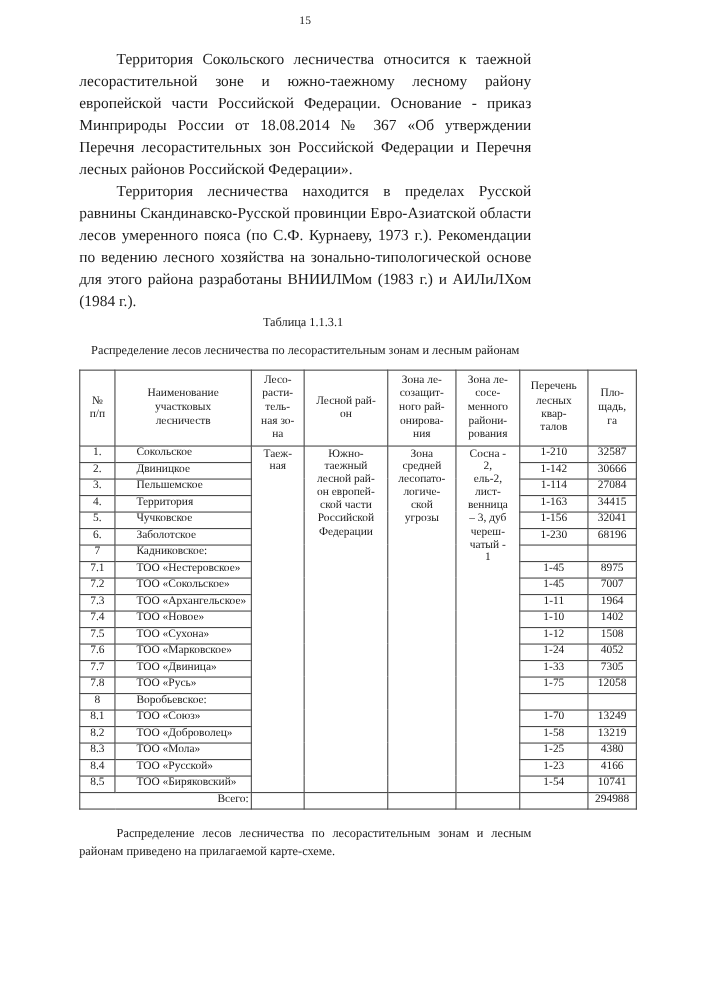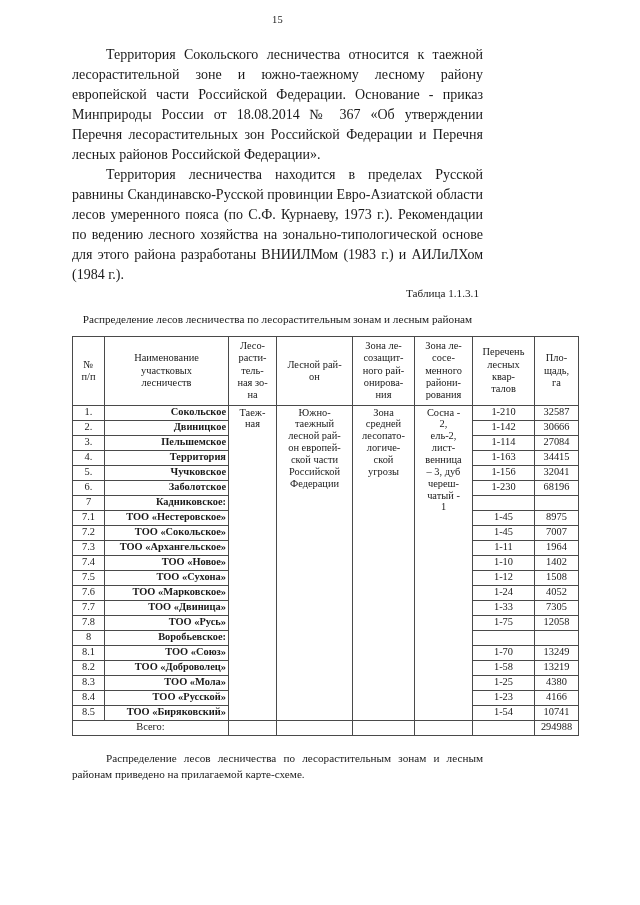--- a/index.html
+++ b/index.html
@@ -43,21 +43,21 @@
     text-justify: inter-word;
     margin: 0;
     text-indent: 34px;
     hyphens: manual;
   }
   .para + .para {
     margin-top: 0px;
   }
   .table-caption-right {
     font-size: 11.2px;
-    text-align: right;
+    text-align: center;
     margin: 2px 0 0 0;
     padding-right: 4px;
   }
   .table-caption-center {
     font-size: 11.2px;
     text-align: center;
     margin: 14px 0 11px 0;
   }
   table.maintable {
     border-collapse: collapse;
@@ -84,29 +84,29 @@
   .c-name { width: 124px; text-align: left; }
   .c-zone { width: 48px; text-align: center; }
   .c-region { width: 76px; text-align: center; }
   .c-prot { width: 62px; text-align: center; }
   .c-seed { width: 58px; text-align: center; }
   .c-quart { width: 62px; text-align: center; }
   .c-area { width: 44px; text-align: center; }
 
   tbody td { height: 14px; }
   tbody td.c-num { text-align: center; vertical-align: top; }
-  tbody td.c-name { text-align: right; padding-left: 3px; vertical-align: top; font-weight: bold; }
+  tbody td.c-name { text-align: left; padding-left: 19px; vertical-align: top; }
   tbody td.c-quart, tbody td.c-area { text-align: center; vertical-align: top; }
   td.span-cell {
     vertical-align: top;
     padding-top: 1px !important;
     line-height: 1.14 !important;
   }
   .total-label {
-    text-align: center;
+    text-align: right;
     font-weight: bold;
   }
   .total-value {
     text-align: center;
     font-weight: bold;
     margin-top: 22px;
   }
   .bottom-para {
     font-size: 11.2px;
     line-height: 1.43;

